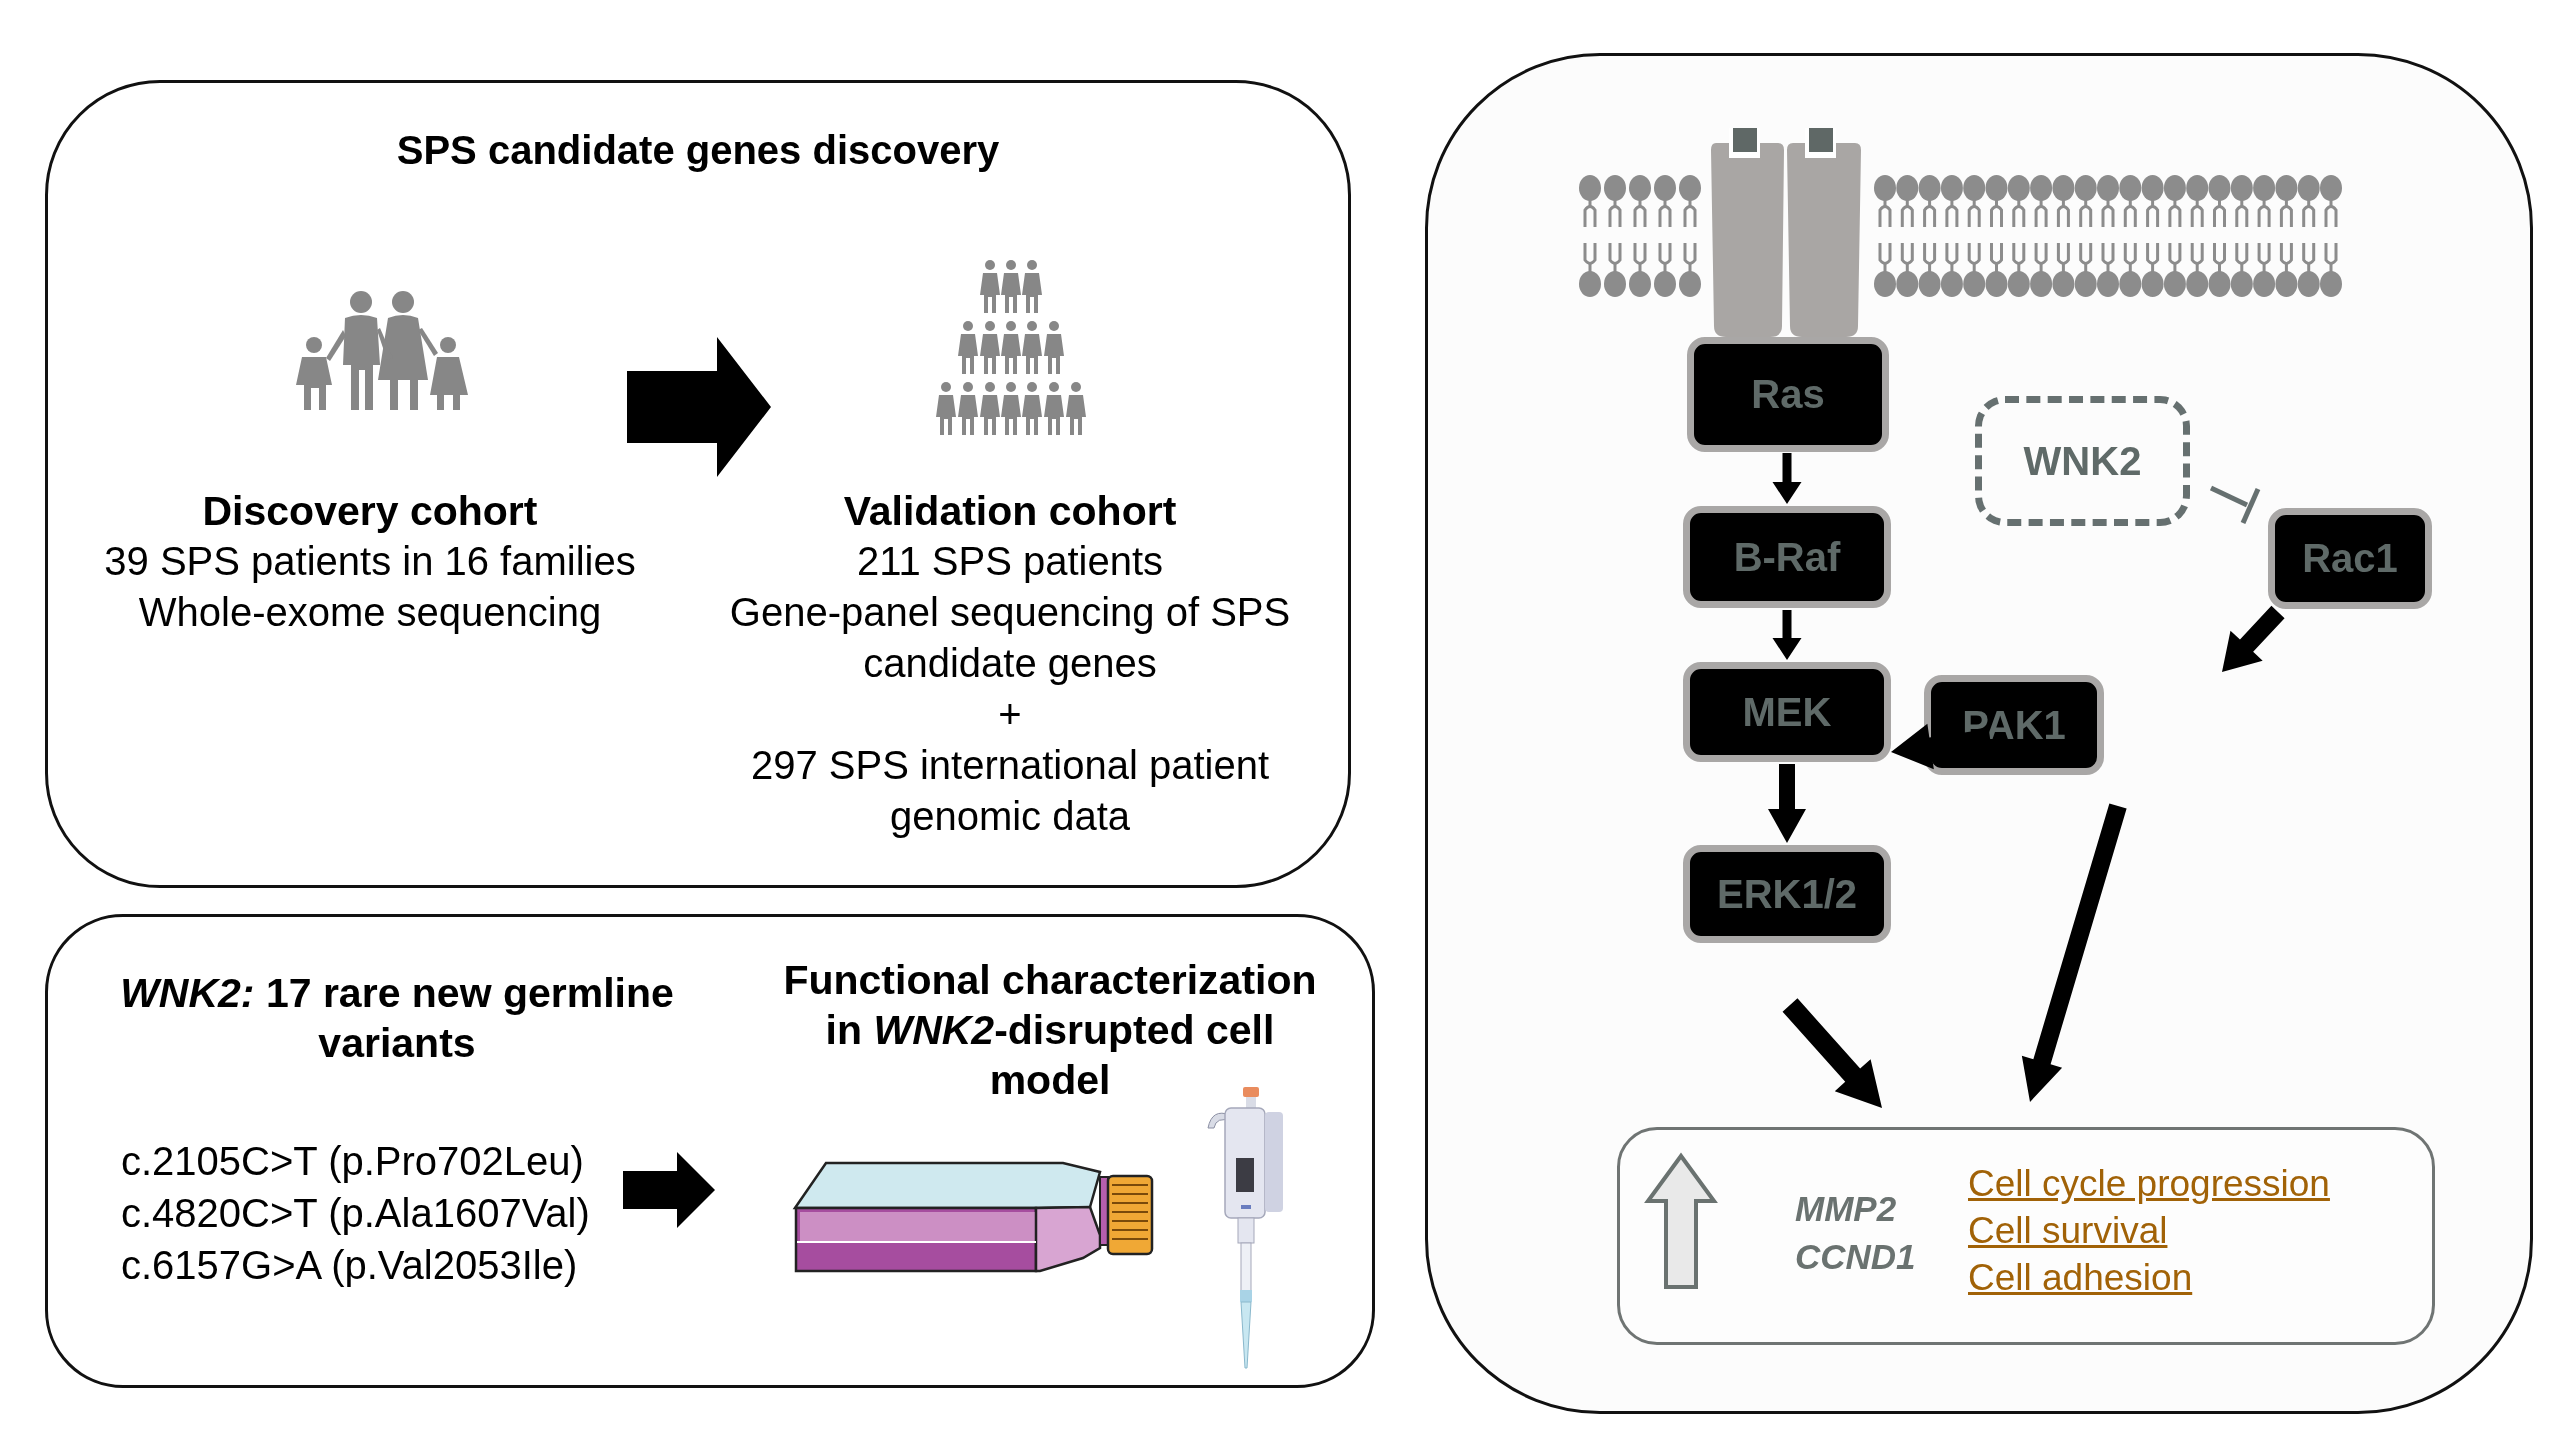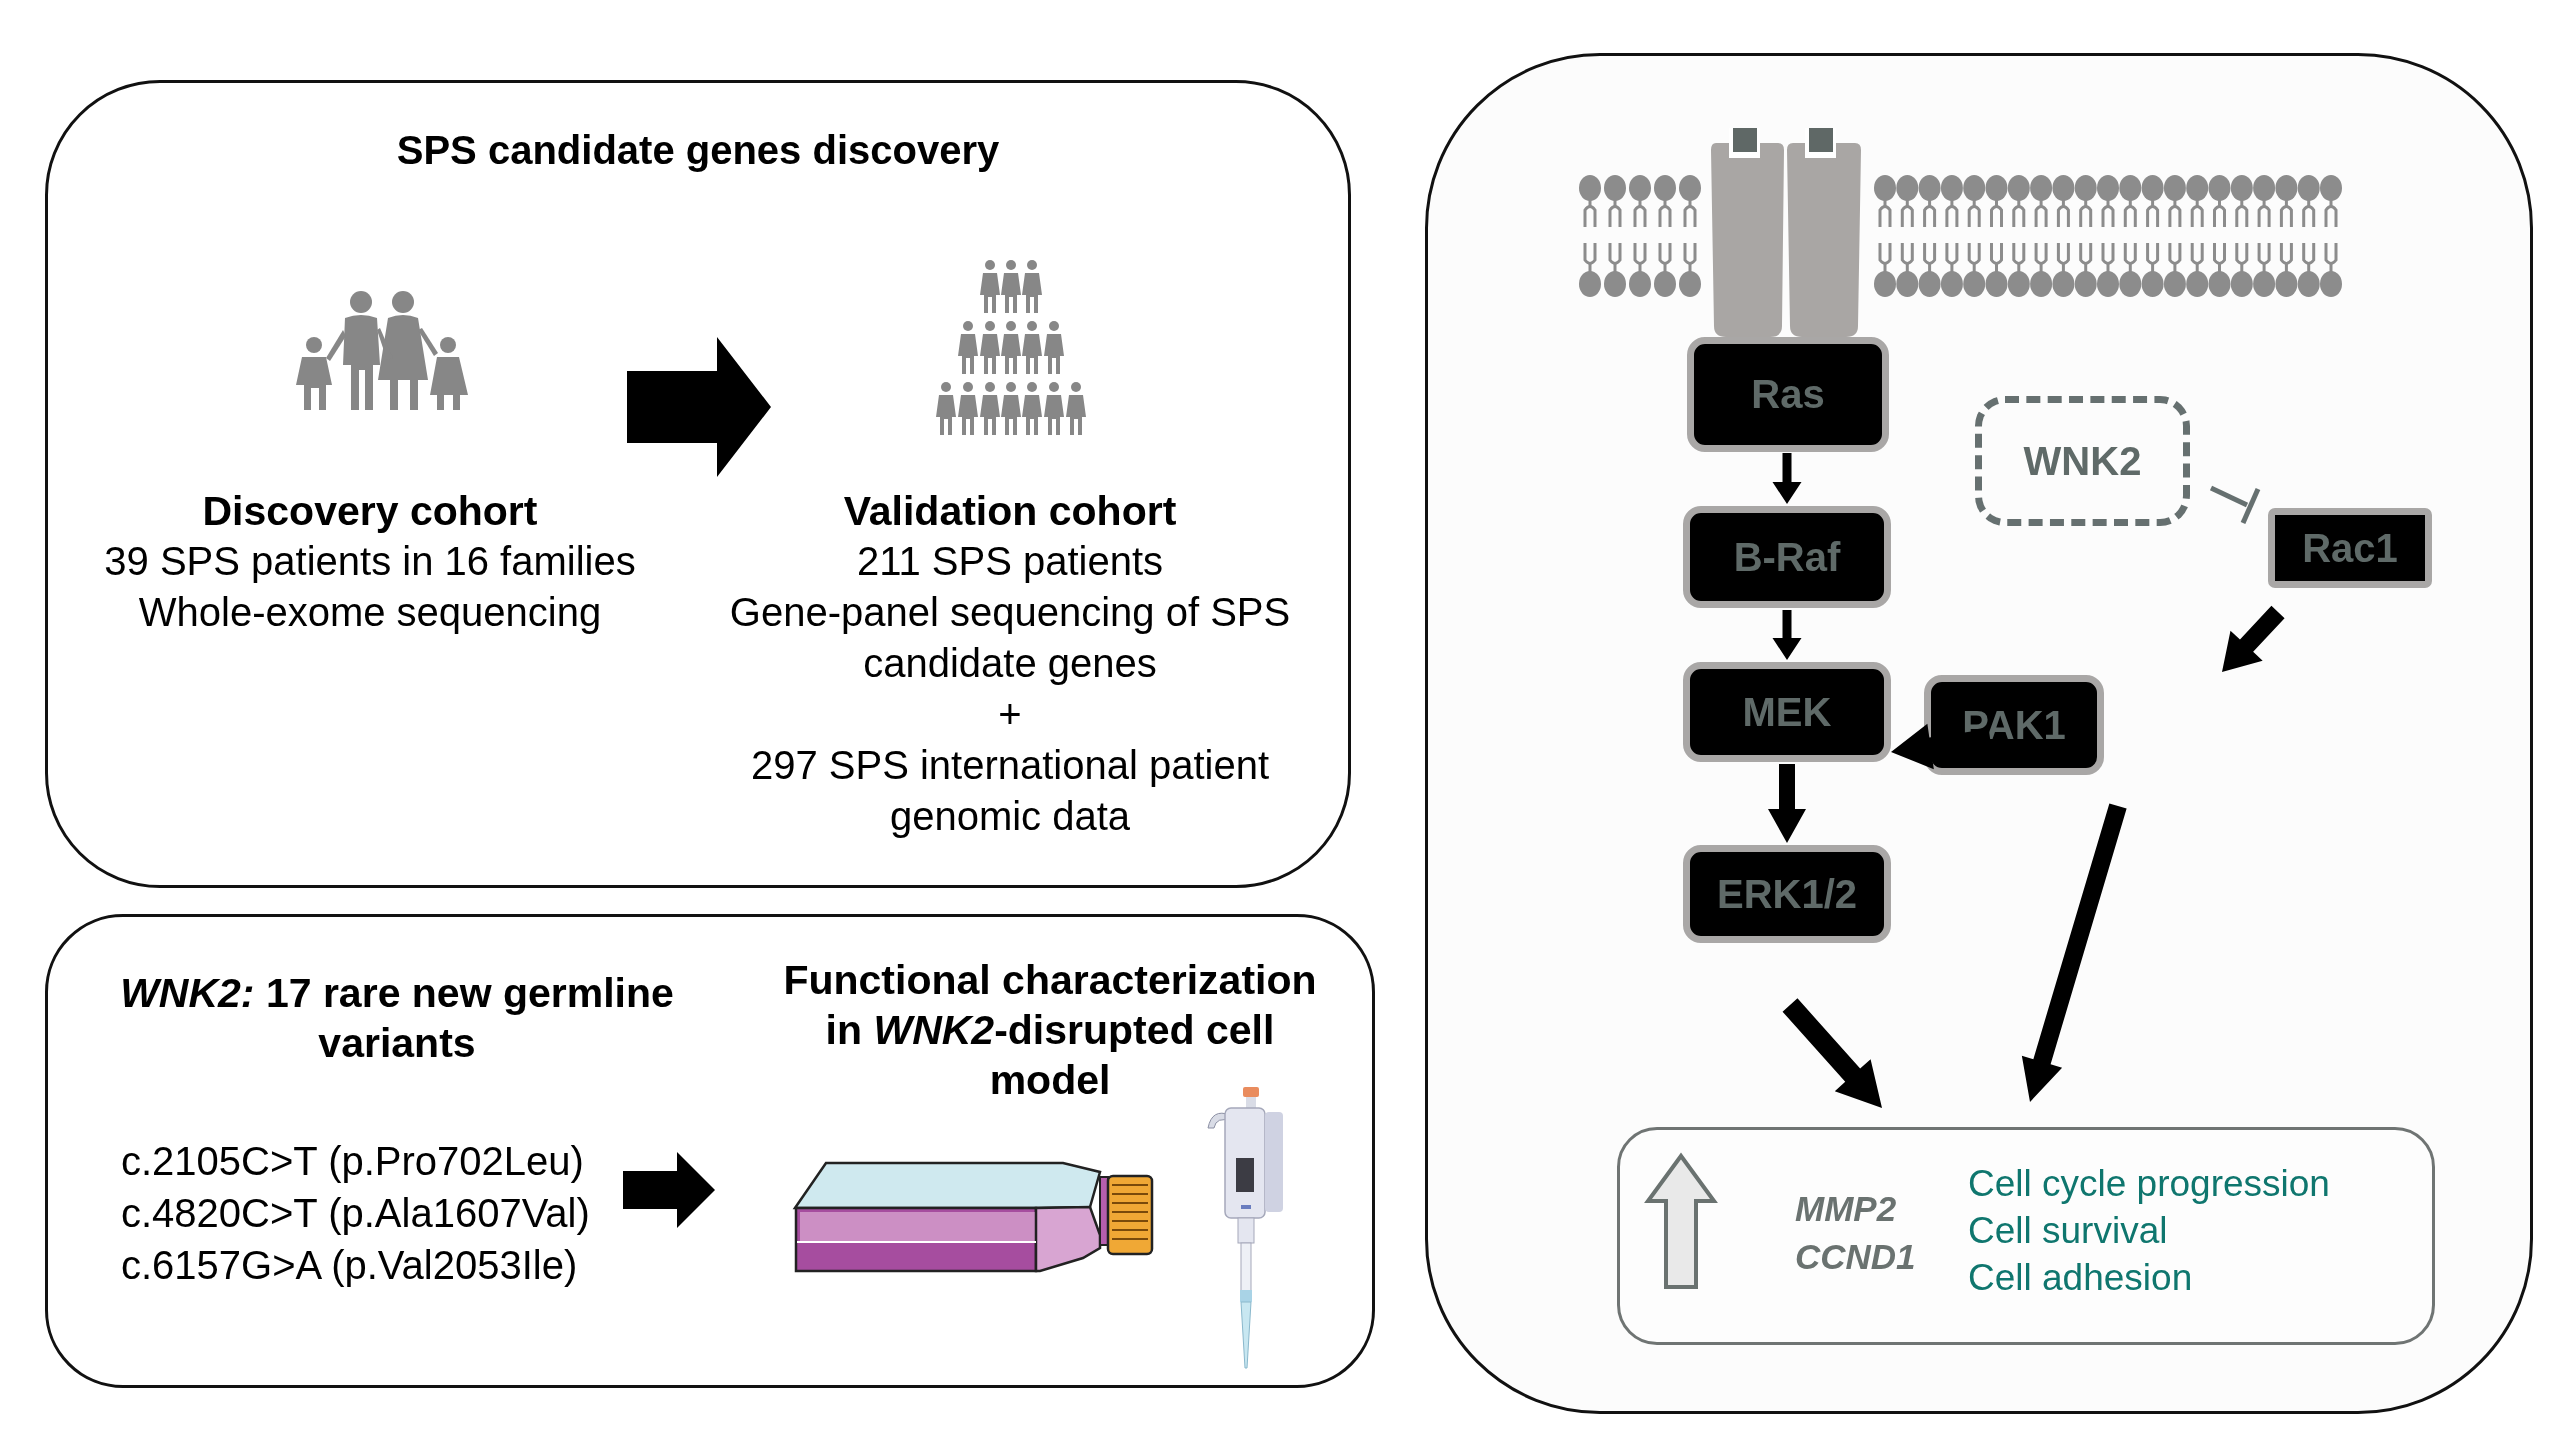--- a/index.html
+++ b/index.html
@@ -15,21 +15,21 @@
   .h-bold { font-weight:bold; font-size:41px; line-height:50px; }
   .body-txt { font-size:40px; line-height:51px; }
   .variant-line { font-size:40px; line-height:52px; }
   .node { position:absolute; box-sizing:border-box; border:7px solid #a9a7a6; border-radius:18px;
           background:#000000; display:flex; align-items:center; justify-content:center;
           font-weight:bold; font-size:40px; color:#5f6a68; }
   .node.dashed { border:7px dashed #667070; background:transparent; border-radius:30px; }
   .outcome { position:absolute; left:1617px; top:1127px; width:818px; height:218px; box-sizing:border-box;
              border:3px solid #6f7473; border-radius:40px; background:#fdfdfd; }
   .gene { font-style:italic; font-weight:bold; font-size:35px; color:#6a7270; line-height:48px; text-align:center; }
-  .effect { font-size:37px; line-height:47px; color:#0f766e; }
+  .effect { font-size:37px; line-height:47px; color:#a16207;text-decoration:underline; }
   svg { position:absolute; left:0; top:0; overflow:visible; }
 </style>
 </head>
 <body>
 
 <div class="panel" id="p-discovery"></div>
 
 <div class="abs center h-title" style="left:45px; top:128px; width:1306px;">SPS candidate genes discovery</div>
 
 <svg width="2560" height="1440" style="pointer-events:none">
@@ -385,21 +385,21 @@
   </div>
 <div class="node" style="left:1683px; top:662px; width:208px; height:100px;">
     <span>MEK</span>
   </div>
 <div class="node" style="left:1683px; top:845px; width:208px; height:98px;">
     <span>ERK1/2</span>
   </div>
 <div class="node dashed" style="left:1975px; top:396px; width:215px; height:130px;">
     <span>WNK2</span>
   </div>
-<div class="node" style="left:2268px; top:508px; width:164px; height:80px;border-radius:7px;">
+<div class="node" style="left:2268px; top:508px; width:164px; height:101px;">
     <span>Rac1</span>
   </div>
 <div class="node" style="left:1924px; top:675px; width:180px; height:100px;align-items:center;">
     <span>PAK1</span>
   </div>
 
 <svg id="edges-svg" width="2560" height="1440" style="pointer-events:none">
     <polygon points="1782.5,453 1782.5,482 1772.5,482 1787,504 1801.5,482 1791.5,482 1791.5,453" fill="#000000"></polygon>
     <polygon points="1782.5,610 1782.5,638 1772.5,638 1787,660 1801.5,638 1791.5,638 1791.5,610" fill="#000000"></polygon>
     <polygon points="1779,764 1779,809 1768,809 1787,843 1806,809 1795,809 1795,764" fill="#000000"></polygon>

